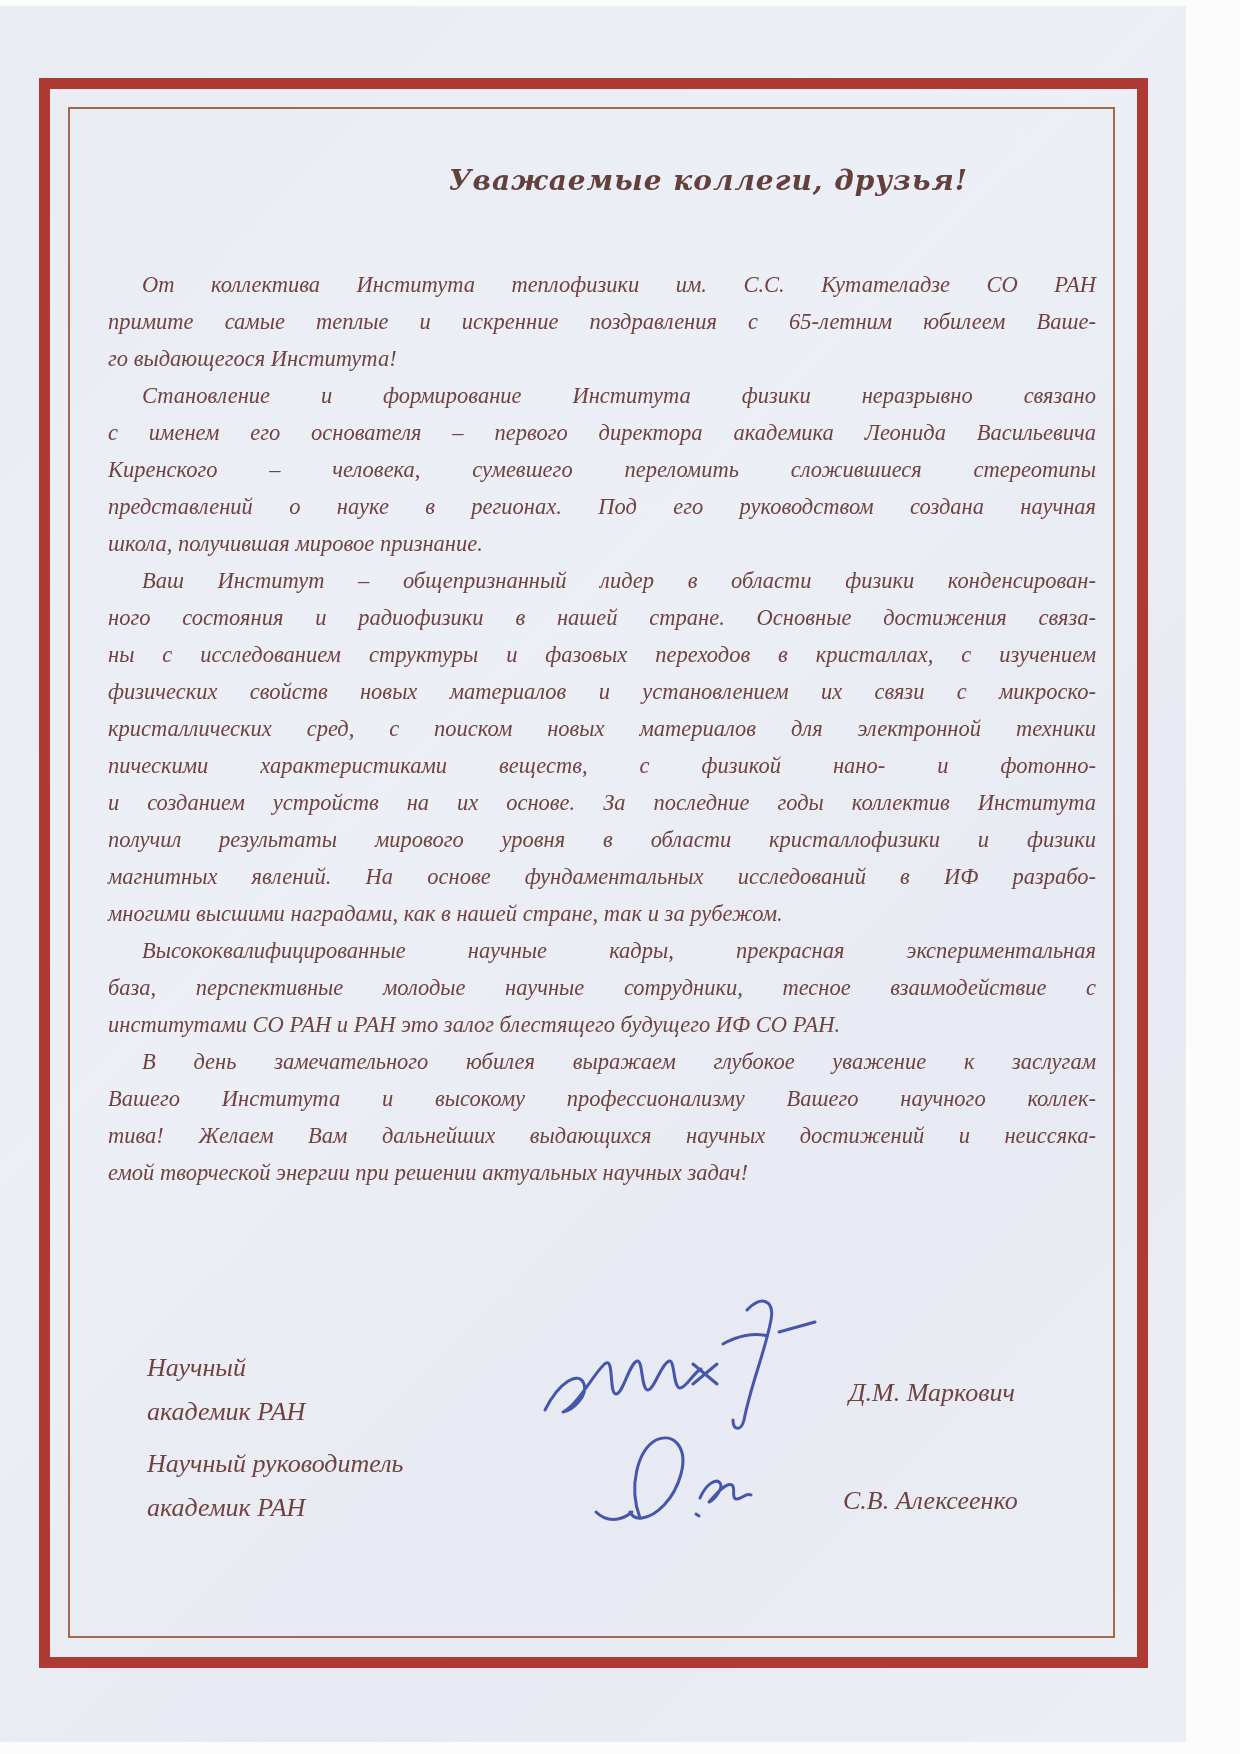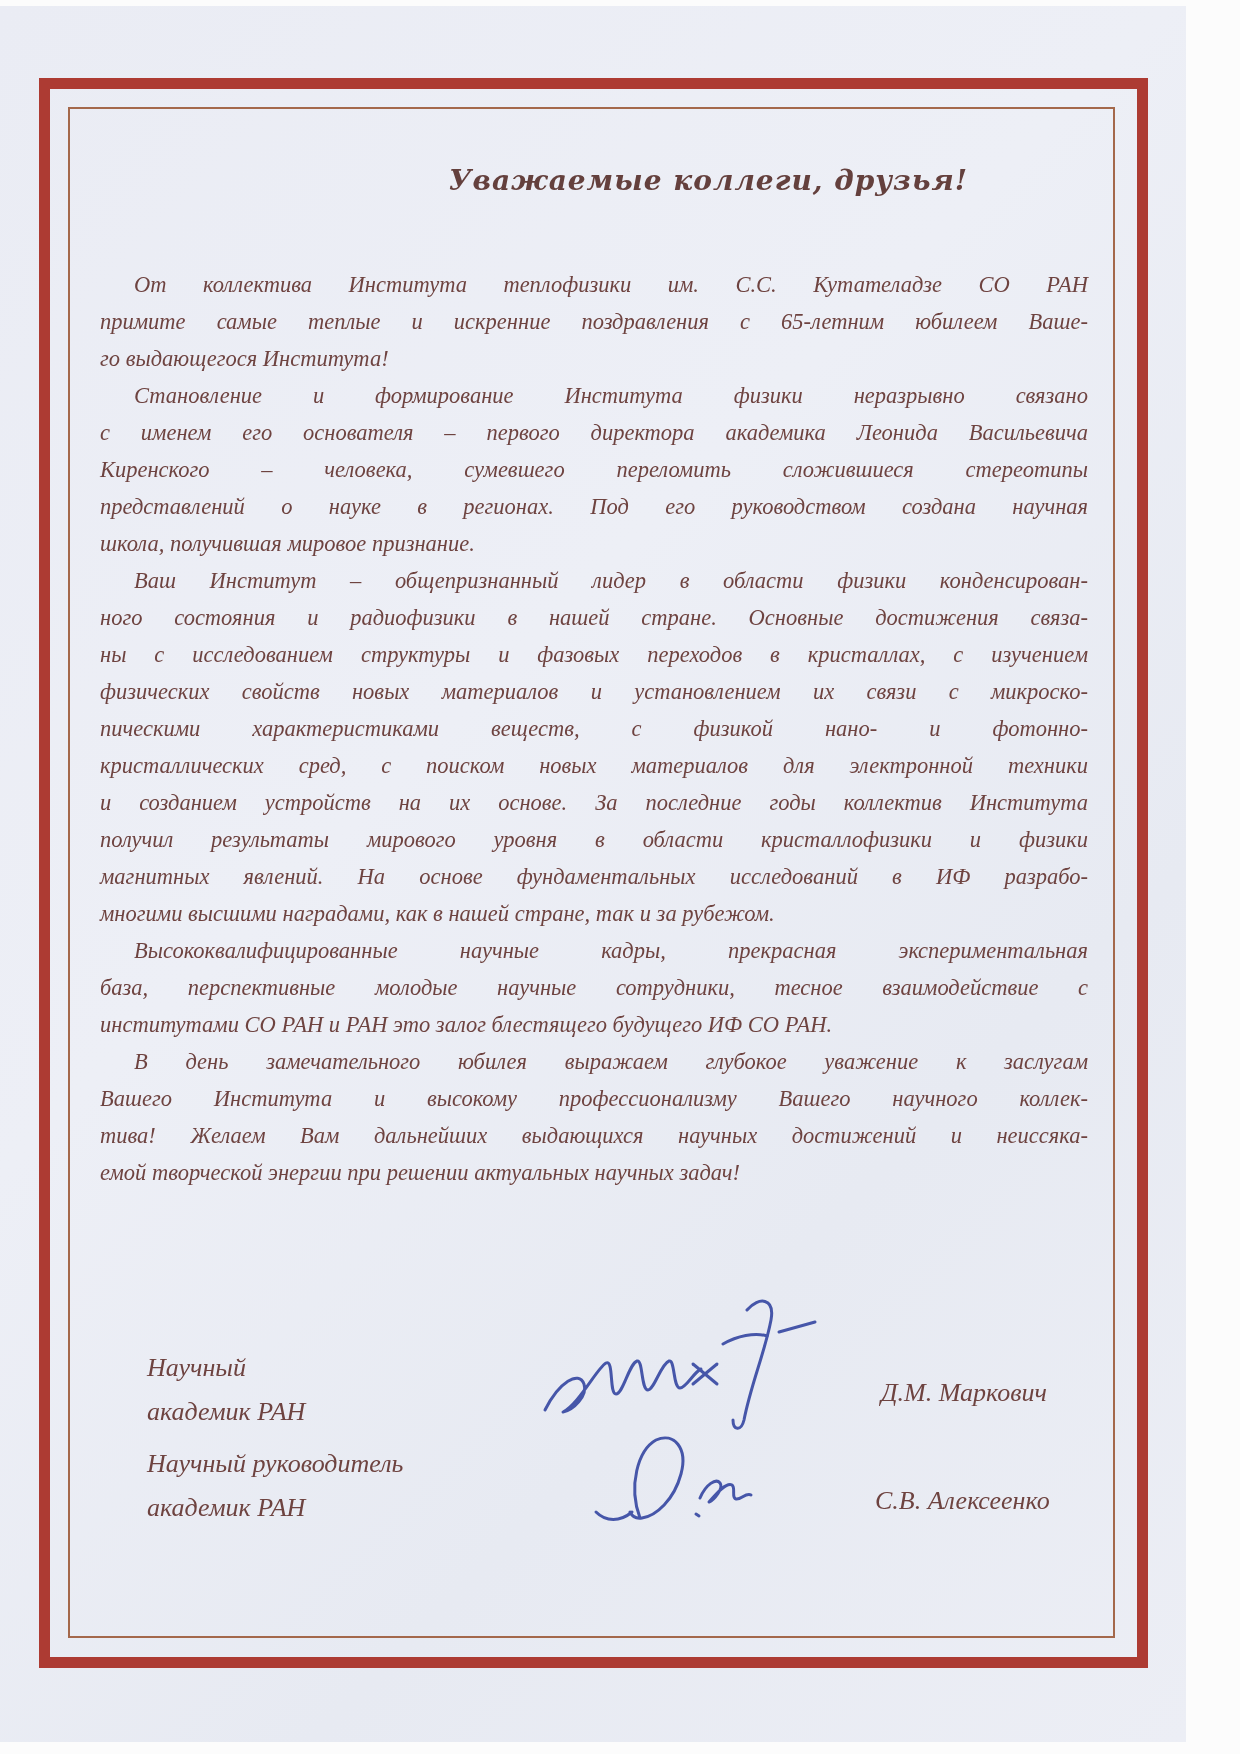--- a/index.html
+++ b/index.html
@@ -22,36 +22,36 @@
   }
   .title{
     position:absolute;left:104px;top:164px;width:864px;
     text-align:right;
     font-family:"DejaVu Serif",serif;
     font-style:italic;font-weight:700;
     font-size:28px;color:#64403d;
     letter-spacing:1px;
   }
   .body-text{
-    position:absolute;left:100px;top:266px;width:988px;
+    position:absolute;left:108px;top:266px;width:988px;
     font-family:"Liberation Serif",serif;font-style:italic;
     font-size:22.5px;color:#6e4340;line-height:37px;
   }
   .line{ text-align:justify; text-align-last:justify; }
   .line.end{ text-align-last:left; }
   .line.ind{ text-indent:34px; }
   .role{
     position:absolute;left:147px;width:420px;
     font-family:"Liberation Serif",serif;font-style:italic;
     font-size:26px;color:#6e4340;line-height:44px;
   }
   .sig-name{
     position:absolute;
     font-family:"Liberation Serif",serif;font-style:italic;
-    font-size:26px;color:#6e4340;margin-left:32px;
+    font-size:26px;color:#6e4340;
   }
   .sig-svg{ position:absolute; }
   .sig-svg path{ fill:none;stroke:#4656a9;stroke-width:3;stroke-linecap:round;stroke-linejoin:round; }
 </style>
 </head>
 <body>
 
 <div class="paper"></div>
 <div class="frame-outer"></div>
 <div class="frame-inner"></div>
@@ -69,22 +69,22 @@
     <div class="line">с именем его основателя – первого директора академика Леонида Васильевича</div>
     <div class="line">Киренского – человека, сумевшего переломить сложившиеся стереотипы</div>
     <div class="line">представлений о науке в регионах. Под его руководством создана научная</div>
     <div class="line end">школа, получившая мировое признание.</div>
   </div>
   <div>
     <div class="line ind">Ваш Институт – общепризнанный лидер в области физики конденсирован-</div>
     <div class="line">ного состояния и радиофизики в нашей стране. Основные достижения связа-</div>
     <div class="line">ны с исследованием структуры и фазовых переходов в кристаллах, с изучением</div>
     <div class="line">физических свойств новых материалов и установлением их связи с микроско-</div>
+    <div class="line">кристаллических сред, с поиском новых материалов для электронной техники</div>
     <div class="line">пическими характеристиками веществ, с физикой нано- и фотонно-</div>
-    <div class="line">кристаллических сред, с поиском новых материалов для электронной техники</div>
     <div class="line">и созданием устройств на их основе. За последние годы коллектив Института</div>
     <div class="line">получил результаты мирового уровня в области кристаллофизики и физики</div>
     <div class="line">магнитных явлений. На основе фундаментальных исследований в ИФ разрабо-</div>
     <div class="line end">многими высшими наградами, как в нашей стране, так и за рубежом.</div>
   </div>
   <div>
     <div class="line ind">Высококвалифицированные научные кадры, прекрасная экспериментальная</div>
     <div class="line">база, перспективные молодые научные сотрудники, тесное взаимодействие с</div>
     <div class="line end">институтами СО РАН и РАН это залог блестящего будущего ИФ СО РАН.</div>
   </div>

